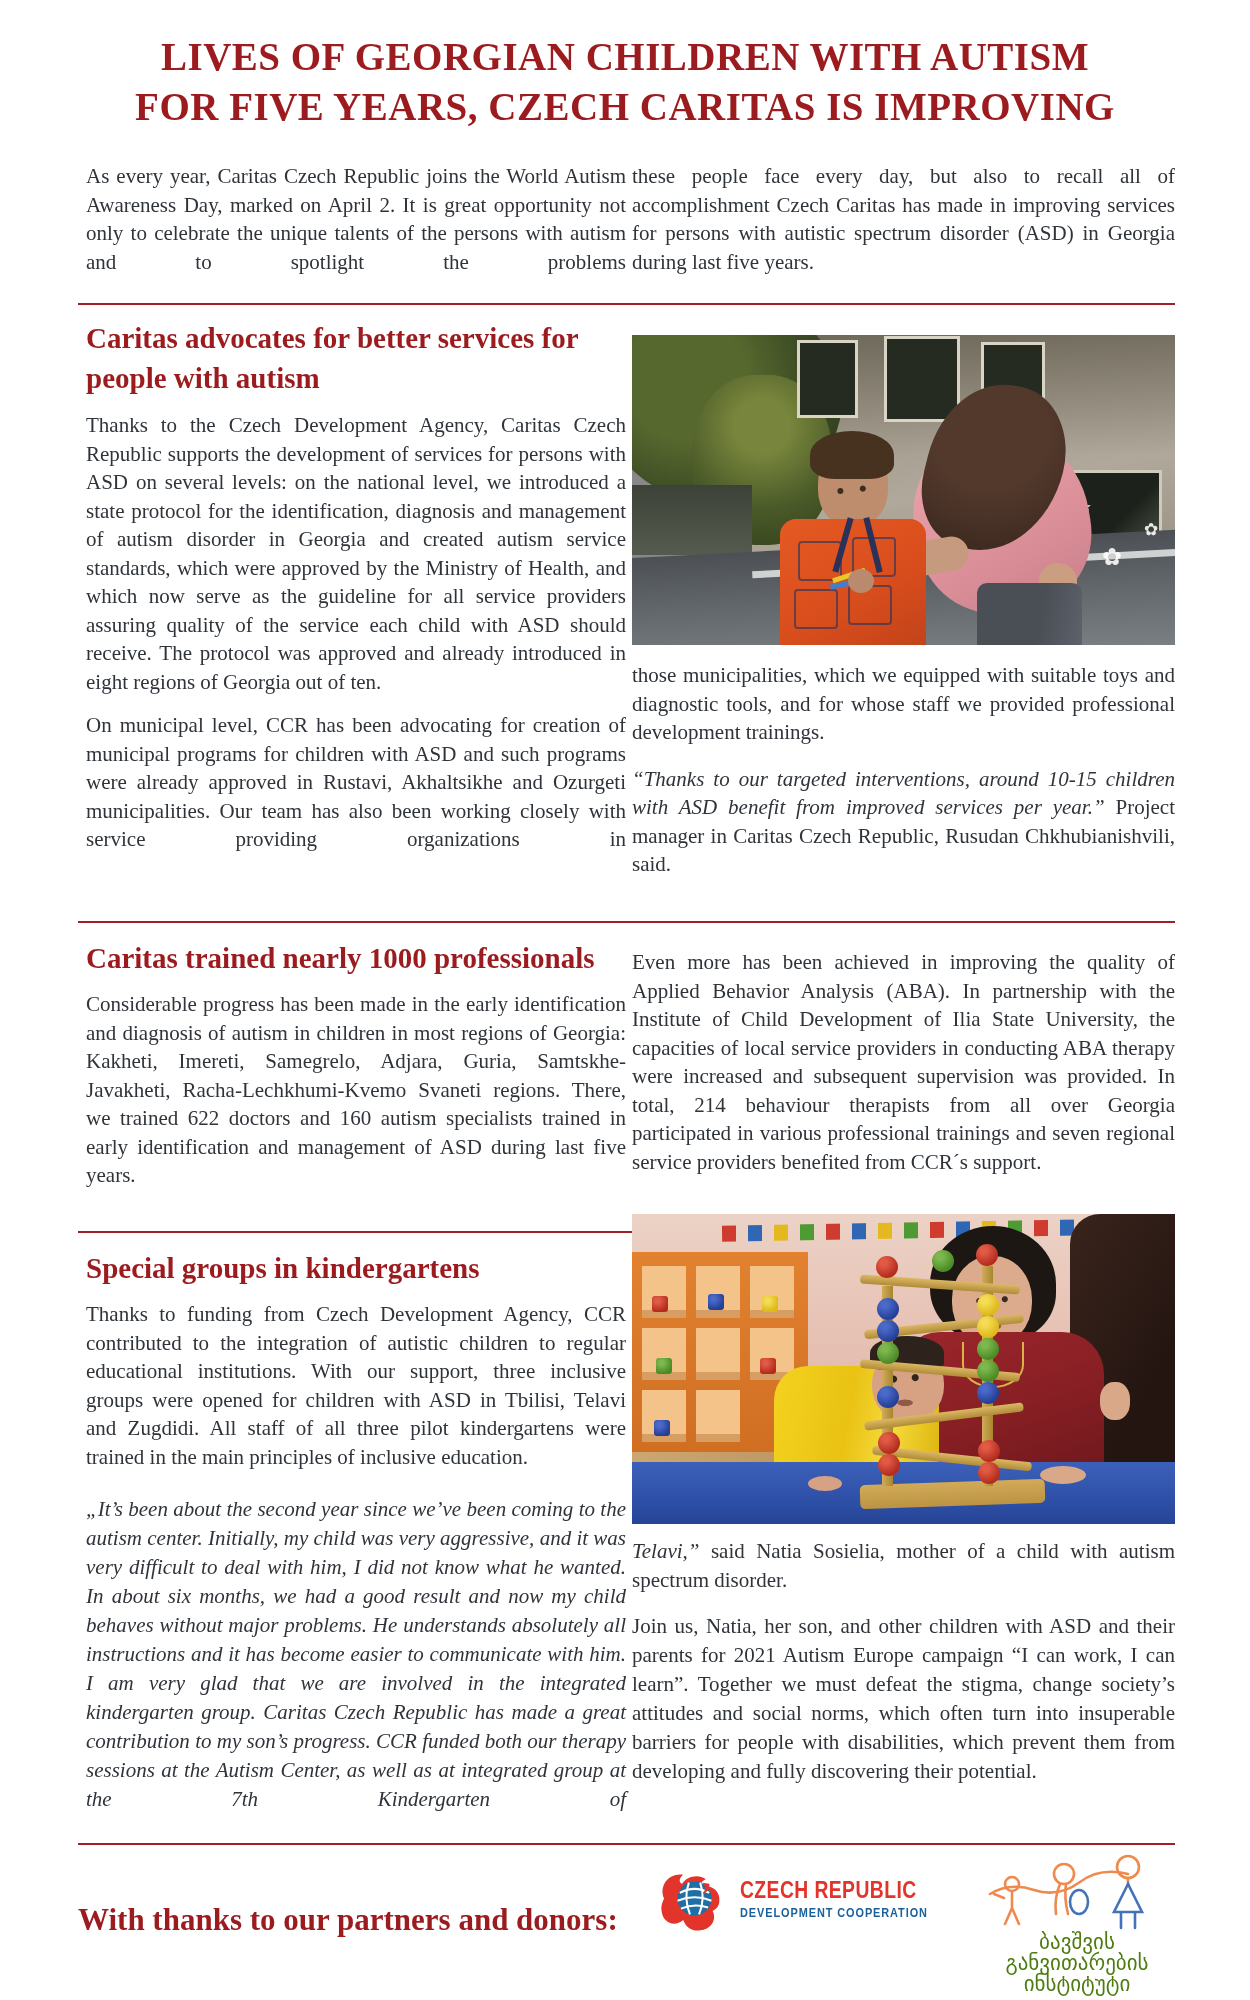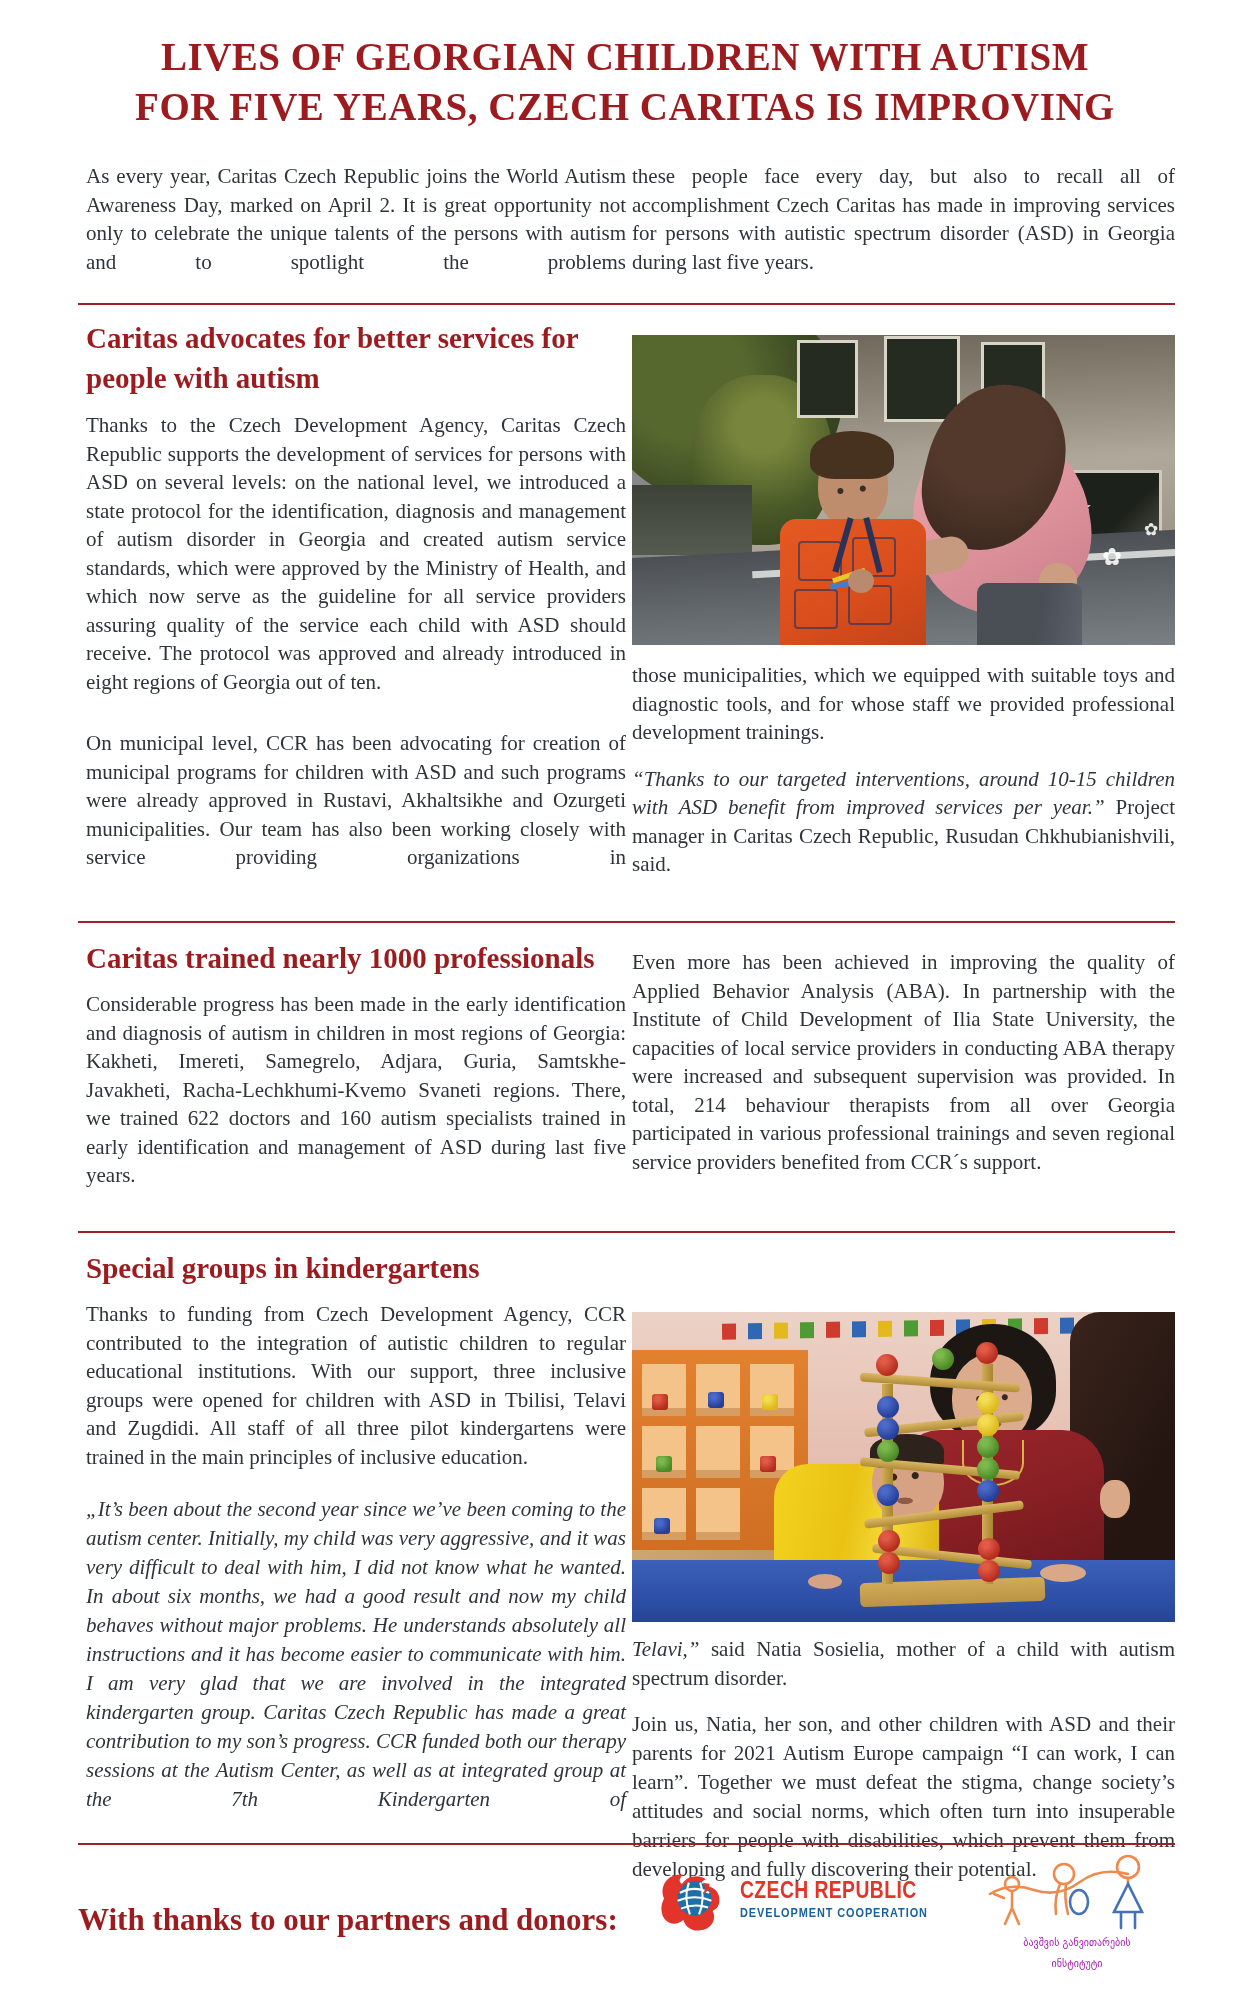--- a/index.html
+++ b/index.html
@@ -124,41 +124,41 @@
 
   
   .thanks{position:absolute;left:78px;top:1902px;color:#9c1b1e;font-weight:bold;font-size:31px;margin:0;}
   .czech-logo{position:absolute;left:652px;top:1868px;width:260px;height:72px;}
   .czech-text{position:absolute;left:88px;top:10px;font-family:"Liberation Sans","DejaVu Sans",sans-serif;
      transform:scaleX(.84);transform-origin:left top;white-space:nowrap;}
   .czech-text .l1{display:block;color:#e2342b;font-weight:bold;font-size:23px;line-height:24px;letter-spacing:.5px;}
   .czech-text .l2{display:block;color:#19609c;font-weight:bold;font-size:13px;line-height:18px;letter-spacing:1.1px;margin-top:2px;}
   .geo-logo{position:absolute;left:972px;top:1854px;width:210px;height:140px;text-align:center;}
   .geo-text{position:absolute;left:0;top:78px;width:210px;font-family:"DejaVu Sans",sans-serif;
-     color:#a21caf;font-size:10px;line-height:21px;}
+     color:#4d7c0f;font-size:21px;line-height:21px;}
 </style>
 </head>
 <body>
 
 <div class="page">
 
   <h1 class="title">
     <span>LIVES OF GEORGIAN CHILDREN WITH AUTISM</span>
     <span>FOR FIVE YEARS, CZECH CARITAS IS IMPROVING</span>
   </h1>
 
   <p class="body-p cont col-left" style="top:162px;">As every year, Caritas Czech Republic joins the World Autism Awareness Day, marked on April 2. It is great opportunity not only to celebrate the unique talents of the persons with autism and to spotlight the problems</p>
   <p class="body-p col-right" style="top:162px;">these people face every day, but also to recall all of accomplishment Czech Caritas has made in improving services for persons with autistic spectrum disorder (ASD) in Georgia during last five years.</p>
 
   <div class="rule" style="top:303px;"></div>
 
   <div class="col-left" style="top:318px;">
     <h2 class="heading">Caritas advocates for better services for people with autism</h2>
     <p class="body-p" style="margin-top:13px;">Thanks to the Czech Development Agency, Caritas Czech Republic supports the development of services for persons with ASD on several levels: on the national level, we introduced a state protocol for the identification, diagnosis and management of autism disorder in Georgia and created autism service standards, which were approved by the Ministry of Health, and which now serve as the guideline for all service providers assuring quality of the service each child with ASD should receive. The protocol was approved and already introduced in eight regions of Georgia out of ten.</p>
-    <p class="body-p cont" style="margin-top:33px;">On municipal level, CCR has been advocating for creation of municipal programs for children with ASD and such programs were already approved in Rustavi, Akhaltsikhe and Ozurgeti municipalities. Our team has also been working closely with service providing organizations in</p>
+    <p class="body-p cont" style="margin-top:15px;">On municipal level, CCR has been advocating for creation of municipal programs for children with ASD and such programs were already approved in Rustavi, Akhaltsikhe and Ozurgeti municipalities. Our team has also been working closely with service providing organizations in</p>
   </div>
 
   <div class="col-right" style="top:335px;">
     <div class="photo">
       <div class="p1-wall"></div>
       <div class="p1-grime"></div>
       <div class="p1-trees1"></div>
       <div class="p1-trees2"></div>
       <div class="p1-fence"></div>
       <div class="p1-window p1-w1"></div>
@@ -205,21 +205,21 @@
   <p class="body-p col-right" style="top:948px;">Even more has been achieved in improving the quality of Applied Behavior Analysis (ABA). In partnership with the Institute of Child Development of Ilia State University, the capacities of local service providers in conducting ABA therapy were increased and subsequent supervision was provided. In total, 214 behaviour therapists from all over Georgia participated in various professional trainings and seven regional service providers benefited from CCR´s support.</p>
 
   <div class="rule" style="top:1231px;"></div>
 
   <div class="col-left" style="top:1248px;">
     <h2 class="heading">Special groups in kindergartens</h2>
     <p class="body-p" style="margin-top:12px;">Thanks to funding from Czech Development Agency, CCR contributed to the integration of autistic children to regular educational institutions. With our support, three inclusive groups were opened for children with ASD in Tbilisi, Telavi and Zugdidi. All staff of all three pilot kindergartens were trained in the main principles of inclusive education.</p>
     <p class="body-p italic cont" style="margin-top:24px;line-height:29px;">„It’s been about the second year since we’ve been coming to the autism center. Initially, my child was very aggressive, and it was very difficult to deal with him, I did not know what he wanted. In about six months, we had a good result and now my child behaves without major problems. He understands absolutely all instructions and it has become easier to communicate with him. I am very glad that we are involved in the integrated kindergarten group. Caritas Czech Republic has made a great contribution to my son’s progress. CCR funded both our therapy sessions at the Autism Center, as well as at integrated group at the 7th Kindergarten of</p>
   </div>
 
-  <div class="col-right" style="top:1312px;">
+  <div class="col-right" style="top:1214px;">
     <div class="photo">
       <div class="p2-wall"></div>
       <div class="p2-garland"></div>
       <div class="p2-shelf">
         <div class="p2-cubby" style="left:10px;top:14px;"></div>
         <div class="p2-cubby" style="left:64px;top:14px;"></div>
         <div class="p2-cubby" style="left:118px;top:14px;"></div>
         <div class="p2-cubby" style="left:10px;top:76px;"></div>
         <div class="p2-cubby" style="left:64px;top:76px;"></div>
         <div class="p2-cubby" style="left:118px;top:76px;"></div>

